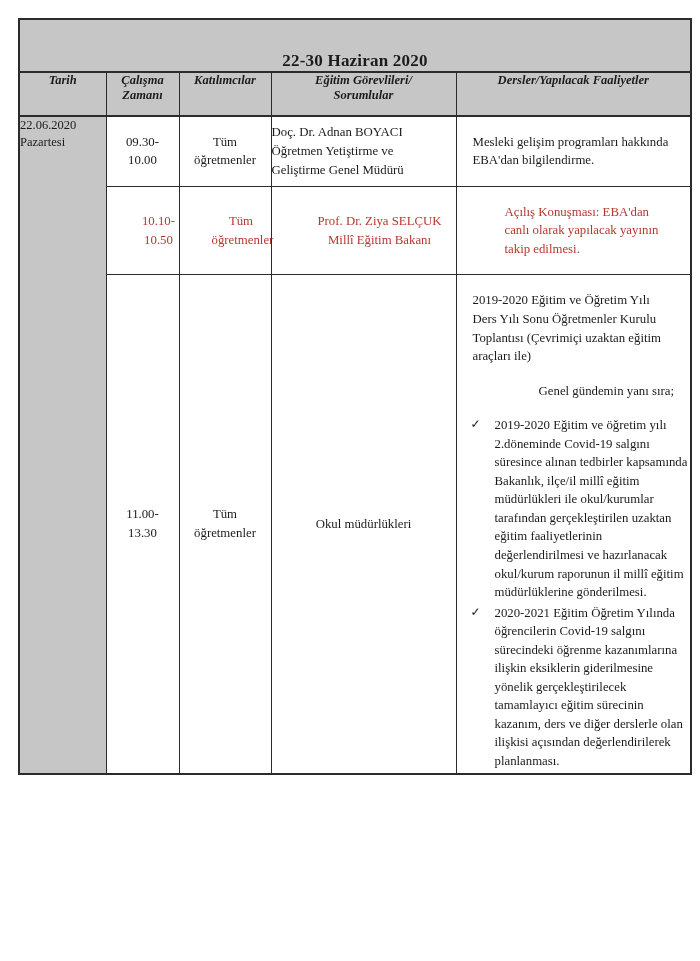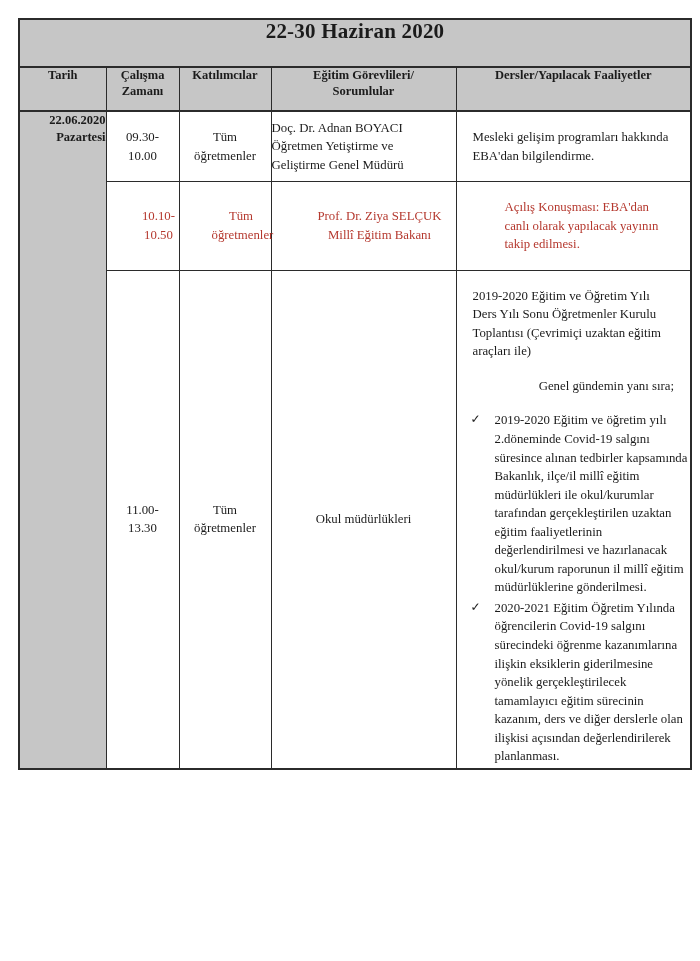--- a/index.html
+++ b/index.html
@@ -40,46 +40,48 @@
 
   
   .title-cell {
     background: #c6c6c6;
     text-align: center;
     vertical-align: middle;
     height: 46px;
     border-bottom: 2px solid #2b2b2b !important;
   }
   .title-text {
-    font-size: 21px;
+    font-size: 17px;
     font-weight: bold;
     letter-spacing: 0.2px;
     line-height: 1.1;
+    margin-top: 32px;
   }
 
   
   .head-cell {
     background: #c6c6c6;
     text-align: center;
     vertical-align: middle;
     height: 42px;
     font-size: 12.5px;
     font-weight: bold;
     line-height: 1.25;
     padding: 3px 4px;
     border-bottom: 2px solid #2b2b2b !important;
+    font-style: italic;
   }
 
   
   .date-cell {
     background: #c6c6c6;
-    text-align: right;
+    text-align: left;
     vertical-align: middle;
     font-size: 12.5px;
-    font-weight: bold;
+    font-weight: normal;
     line-height: 1.35;
     padding: 4px 2px;
   }
 
   
   .cell {
     font-size: 12.8px;
     line-height: 1.45;
     padding: 10px 8px;
   }

